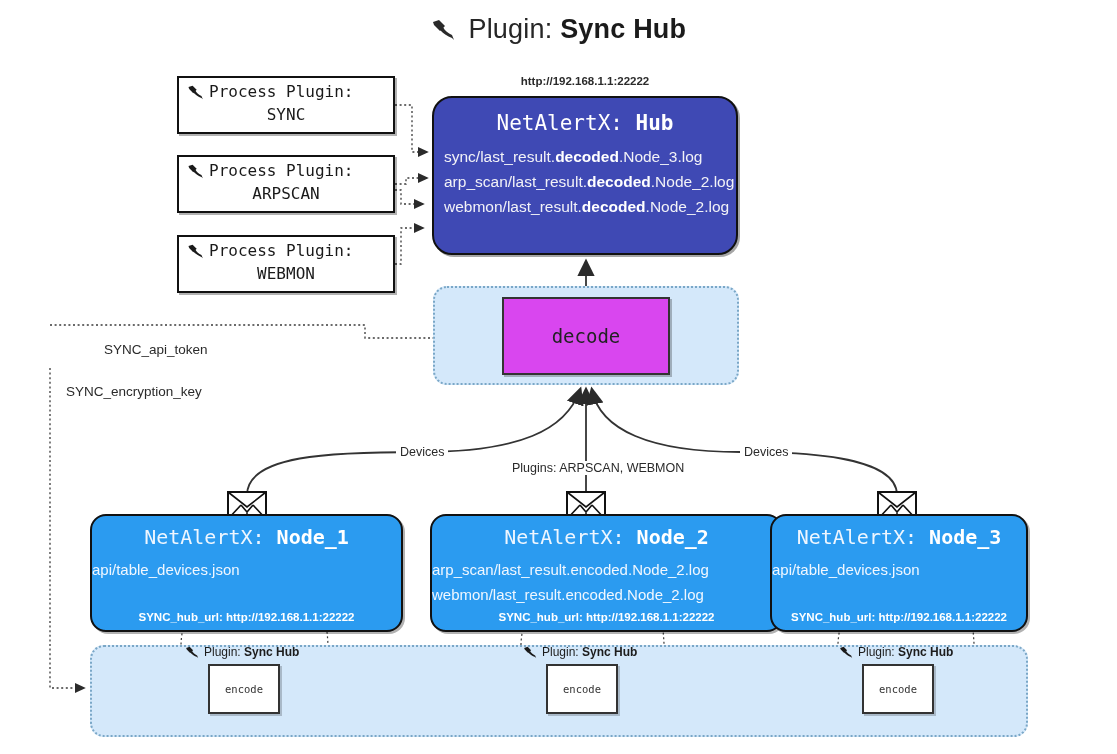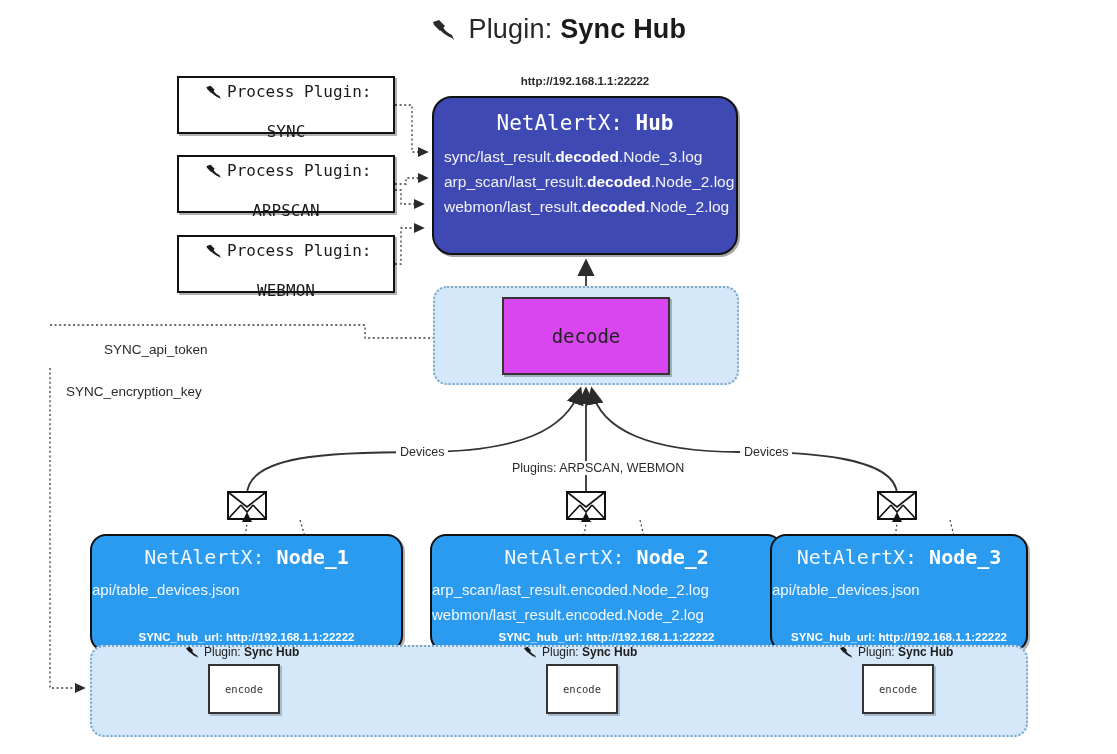--- a/index.html
+++ b/index.html
@@ -22,39 +22,39 @@
   .hub-title{margin-top:13px;text-align:center;font-family:"DejaVu Sans Mono",monospace;
              font-size:21px;color:#ffffff;}
   .hub-title b{font-weight:bold;}
   .hub-lines{margin-top:9px;}
   .hub-line{color:#f2f2f7;font-size:15.5px;line-height:25px;padding-left:10px;white-space:nowrap;}
   .hub-line b{color:#ffffff;font-weight:bold;}
 
   .pbox{position:absolute;width:218px;height:58px;background:#fff;border:2.5px solid #111;
         box-sizing:border-box;box-shadow:2px 2px 0 rgba(0,0,0,.3);
         font-family:"DejaVu Sans Mono",monospace;font-size:16px;color:#1a1a1a;}
-  .pbox .l1{margin-top:4px;padding-left:26px;white-space:nowrap;}
-  .pbox .l2{text-align:center;margin-top:18px;}
+  .pbox .l1{margin-top:4px;padding-left:8px;white-space:nowrap;}
+  .pbox .l2{text-align:center;margin-top:1px;}
   .pbox.p0{left:177px;top:76px;}
   .pbox.p1{left:177px;top:155px;}
   .pbox.p2{left:177px;top:235px;}
 
   .decode-wrap{position:absolute;left:433px;top:286px;width:306px;height:99px;
        background:#d4e8fa;border:2px dotted #7aa7c7;border-radius:14px;box-sizing:border-box;}
   .decode{position:absolute;left:502px;top:297px;width:168px;height:78px;background:#d946ef;
           border:2.5px solid #333;box-sizing:border-box;box-shadow:2px 2px 0 rgba(0,0,0,.25);
           display:flex;align-items:center;justify-content:center;
           font-family:"DejaVu Sans Mono",monospace;font-size:19px;color:#222;}
 
   .wirelabel{position:absolute;font-size:12.5px;color:#2a2a2a;background:#fff;
              padding:0 4px;white-space:nowrap;}
   .keylabel{position:absolute;font-size:13.5px;color:#2a2a2a;background:#fff;
             padding:0 4px;white-space:nowrap;margin-top:24px;}
 
-  .node{position:absolute;top:534px;height:118px;background:#2b9bf0;
+  .node{position:absolute;top:514px;height:118px;background:#2b9bf0;
         border:2.5px solid #111;border-radius:16px;box-sizing:border-box;
         box-shadow:2px 2px 0 rgba(0,0,0,.3);}
   .node .n-title{margin-top:9px;text-align:center;font-family:"DejaVu Sans Mono",monospace;
                  font-size:20px;color:#eef6ff;white-space:nowrap;}
   .node .n-title b{color:#ffffff;font-weight:bold;}
   .node .n-lines{margin-top:8px;text-align:left;}
   .node .n-line{font-size:15px;line-height:25px;color:#f0f7ff;white-space:nowrap;}
   .node .n-foot{position:absolute;left:0;bottom:7px;width:100%;text-align:center;
                 font-size:11.5px;font-weight:bold;color:#ffffff;white-space:nowrap;}
   .node.n0{left:90px;width:313px;}

